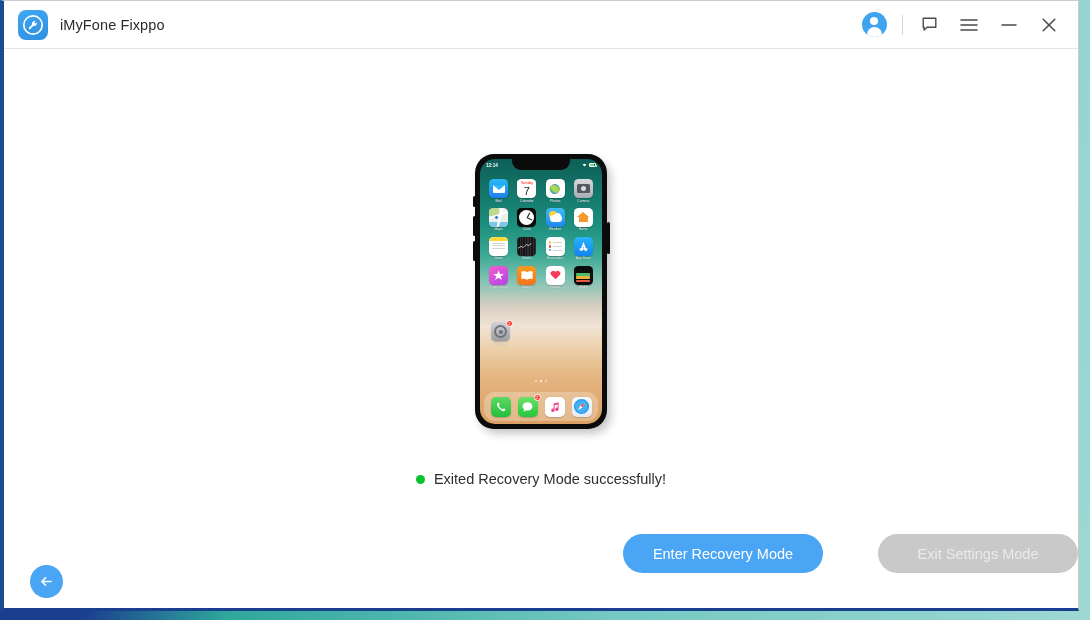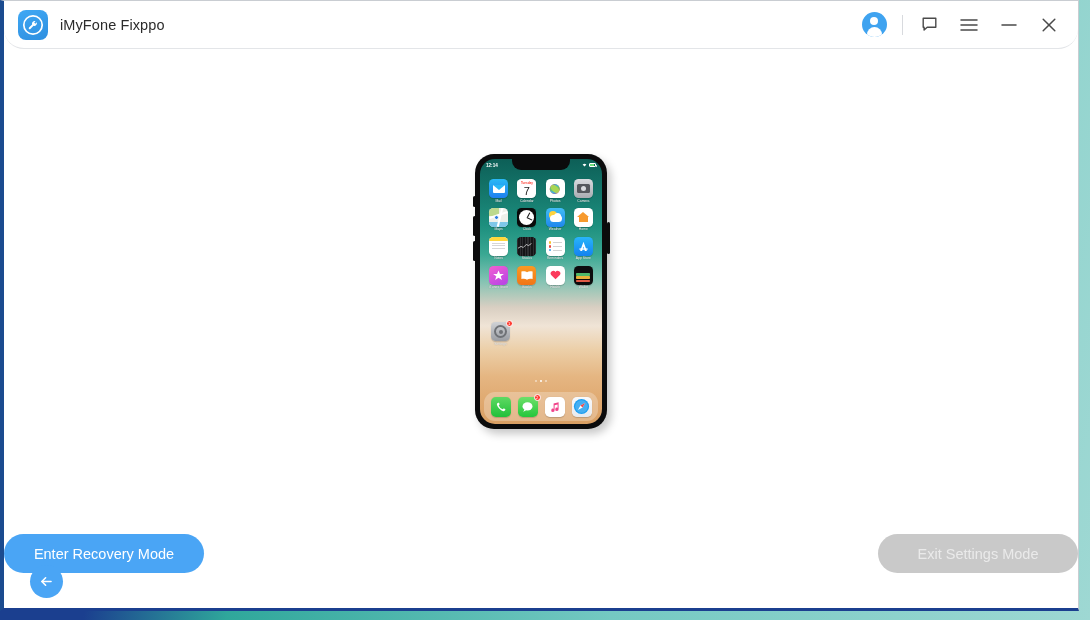--- a/index.html
+++ b/index.html
@@ -28,21 +28,20 @@
 
   
   #titlebar {
     position: relative;
     height: 48px;
     background: #ffffff;
     border-bottom: 1px solid #e3e5e8;
     display: flex;
     align-items: center;
     padding: 0 12px 0 14px;
-    border-radius: 20px;
   }
   #brand { display: flex; align-items: center; gap: 12px; }
   .logo-badge {
     width: 30px; height: 30px;
     border-radius: 8px;
     background: linear-gradient(160deg, #3fa8f4 0%, #2e8fe0 100%);
     display: flex; align-items: center; justify-content: center;
     flex: none;
   }
   .logo-badge svg { display: block; }
@@ -323,22 +322,22 @@
   }
   #status-text {
     font-size: 14.5px;
     color: #2e2e2e;
   }
 
   
   #actions {
     position: absolute;
     top: 485px; left: 0; right: 0;
-    display: flex; justify-content: space-between;
-    gap: 81px;
+    display: flex; justify-content: flex-end;
+    gap: 55px;
   }
   .action-btn {
     width: 200px; height: 39px;
     border: none; border-radius: 20px;
     font-size: 14.5px;
     font-family: "Liberation Sans", sans-serif;
     cursor: pointer;
   }
   .action-primary { background: #4aa5f5; color: #ffffff; }
   .action-disabled { background: #c9c9c9; color: #eaeaea; cursor: default; }
@@ -645,20 +644,24 @@
                   <path d="M12 5 7.4 7.4 5 12l4.6-2.4z" fill="#ffffff"></path>
                   <path d="M12 5 9.6 9.6 7.4 7.4z" fill="#f04a4a"></path>
                 </svg>
               </span>
             </span>
           </div>
         </div>
       </div>
     </div>
 
+    <div id="status-line">
+      <span id="status-dot"></span>
+      <span id="status-text">Exited Recovery Mode successfully!</span>
+    </div>
 
     <div id="actions">
       <button class="action-btn action-primary">Enter Recovery Mode</button>
       <button class="action-btn action-disabled">Exit Settings Mode</button>
     </div>
 
     <button id="back-btn">
       <svg width="19" height="19" viewBox="0 0 19 19">
         <g stroke="#ffffff" stroke-width="1.6" fill="none" stroke-linecap="round" stroke-linejoin="round">
           <line x1="14" y1="9.5" x2="5" y2="9.5"></line>

